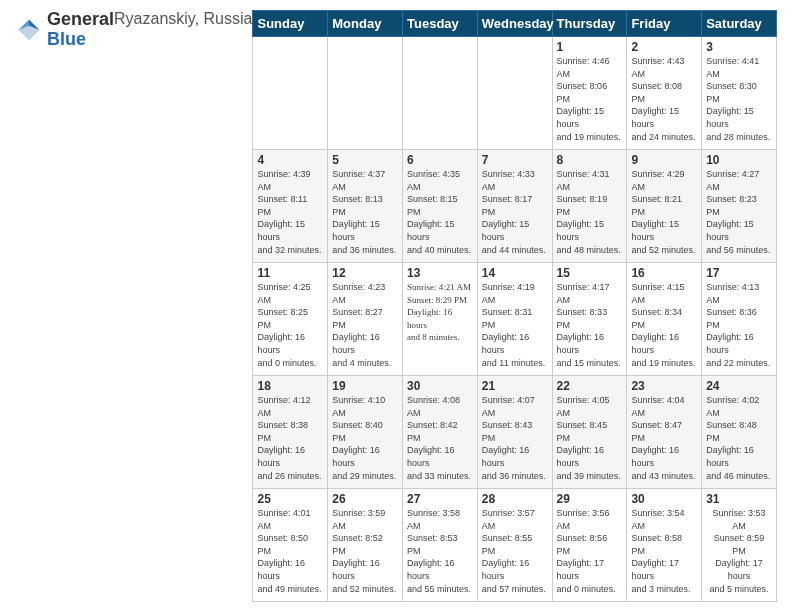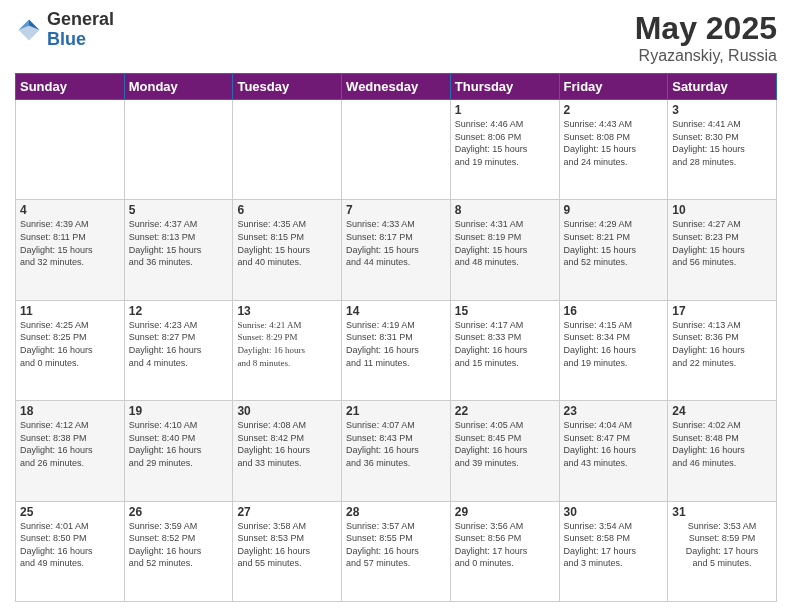--- a/index.html
+++ b/index.html
@@ -8,21 +8,20 @@
       background: #fff;
       width: 792px;
       height: 612px;
       overflow: hidden;
     }
     .page {
       width: 792px;
       height: 612px;
       padding: 10px 15px;
       display: flex;
-      flex-direction: column;
     }
     .header {
       display: flex;
       justify-content: space-between;
       align-items: flex-start;
       margin-bottom: 8px;
     }
     .logo {
       display: flex;
       align-items: center;
@@ -52,21 +51,21 @@
       color: #555;
       text-align: right;
     }
     .calendar-table {
       width: 100%;
       border-collapse: collapse;
       flex: 1;
       table-layout: fixed;
     }
     .calendar-table th {
-      background-color: #701a75;
+      background-color: #0c4a6e;
       color: #fff;
       font-size: 13px;
       font-weight: bold;
       padding: 5px 4px;
       text-align: left;
       border: 1px solid #2a6ab0;
     }
     .calendar-table td {
       border: 1px solid #ccc;
       vertical-align: top;
@@ -112,21 +111,20 @@
         <polygon points="20,5 35,20 20,14" fill="#2a6ab0"></polygon>
         <polygon points="20,5 5,20 20,14" fill="#5a9ad0"></polygon>
         <polygon points="20,14 35,20 20,35 5,20" fill="#2a6ab0" opacity="0.3"></polygon>
       </svg>
       <div class="logo-text">
         <span class="logo-general">General</span><br>
         <span class="logo-blue">Blue</span>
       </div>
     </div>
     <div class="title-block">
-      <div class="title-month">May 2025</div>
       <div class="title-location">Ryazanskiy, Russia</div>
     </div>
   </div>
 
   <table class="calendar-table">
     <thead>
       <tr>
       <th>Sunday</th>
           <th>Monday</th>
           <th>Tuesday</th>

